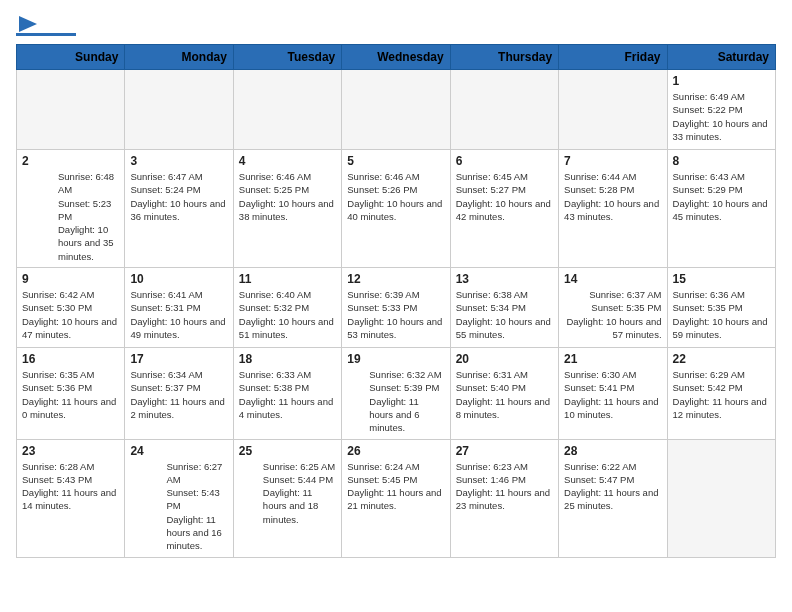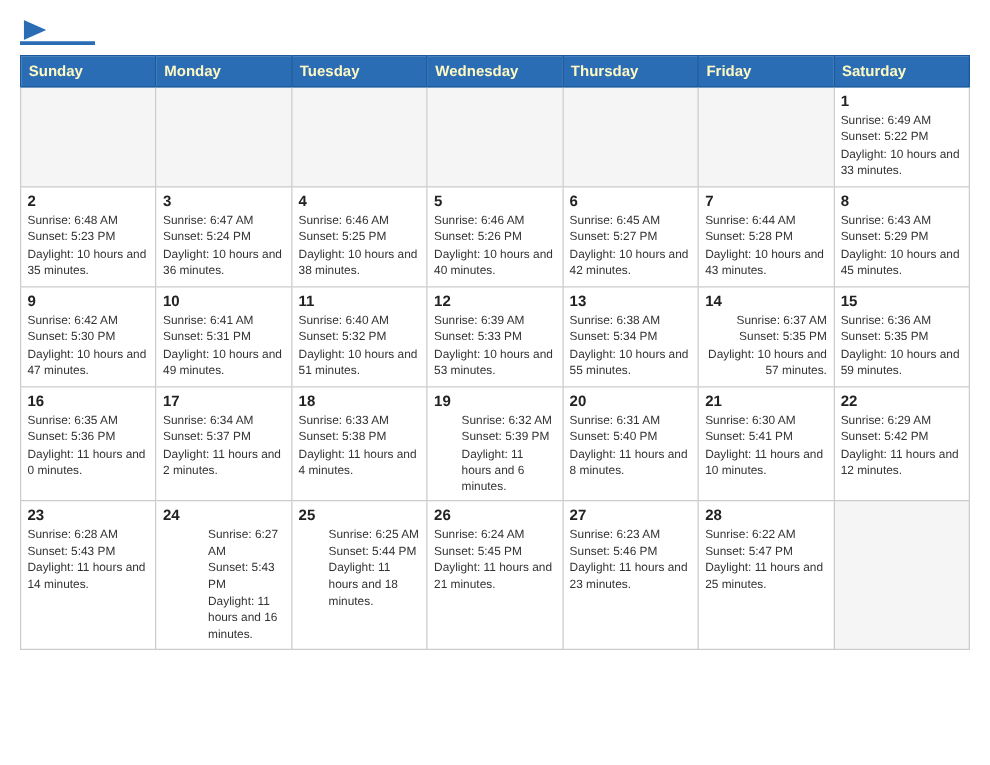--- a/index.html
+++ b/index.html
@@ -44,25 +44,25 @@
       color: #444;
       margin-top: 2px;
     }
     .calendar {
       width: 100%;
       border-collapse: collapse;
       border: 1px solid #ccc;
     }
     .calendar th {
       background: #2a6db5;
-      color: #fef9c3;
+      color: #000000;
       font-size: 12px;
       font-weight: bold;
       padding: 5px 6px;
-      text-align: left;
+      text-align: right;
       border: 1px solid #1a5a9a;
     }
     .calendar td {
       width: calc(100% / 7);
       vertical-align: top;
       padding: 4px 5px;
       border: 1px solid #ccc;
       font-size: 10px;
       color: #333;
       background: #fff;
@@ -128,21 +128,21 @@
           <td>
             <span class="day-num">1</span>
             <div class="day-info" style="white-space: pre-line;">Sunrise: 6:49 AM
 Sunset: 5:22 PM
 Daylight: 10 hours and 33 minutes.</div>
           </td>
         </tr>
         <tr>
           <td>
             <span class="day-num">2</span>
-            <div class="day-info" style="white-space: pre-line;">Sunrise: 6:48 AM
+            <div class="day-info" style="white-space: pre-line; margin-left: 36px;">Sunrise: 6:48 AM
 Sunset: 5:23 PM
 Daylight: 10 hours and 35 minutes.</div>
           </td>
           <td>
             <span class="day-num">3</span>
             <div class="day-info" style="white-space: pre-line;">Sunrise: 6:47 AM
 Sunset: 5:24 PM
 Daylight: 10 hours and 36 minutes.</div>
           </td>
           <td>
@@ -285,21 +285,21 @@
           </td>
           <td>
             <span class="day-num">26</span>
             <div class="day-info" style="white-space: pre-line;">Sunrise: 6:24 AM
 Sunset: 5:45 PM
 Daylight: 11 hours and 21 minutes.</div>
           </td>
           <td>
             <span class="day-num">27</span>
             <div class="day-info" style="white-space: pre-line;">Sunrise: 6:23 AM
-Sunset: 5:46 PM
+Sunset: 1:46 PM
 Daylight: 11 hours and 23 minutes.</div>
           </td>
           <td>
             <span class="day-num">28</span>
             <div class="day-info" style="white-space: pre-line;">Sunrise: 6:22 AM
 Sunset: 5:47 PM
 Daylight: 11 hours and 25 minutes.</div>
           </td>
           <td class="empty"></td>
         </tr>

